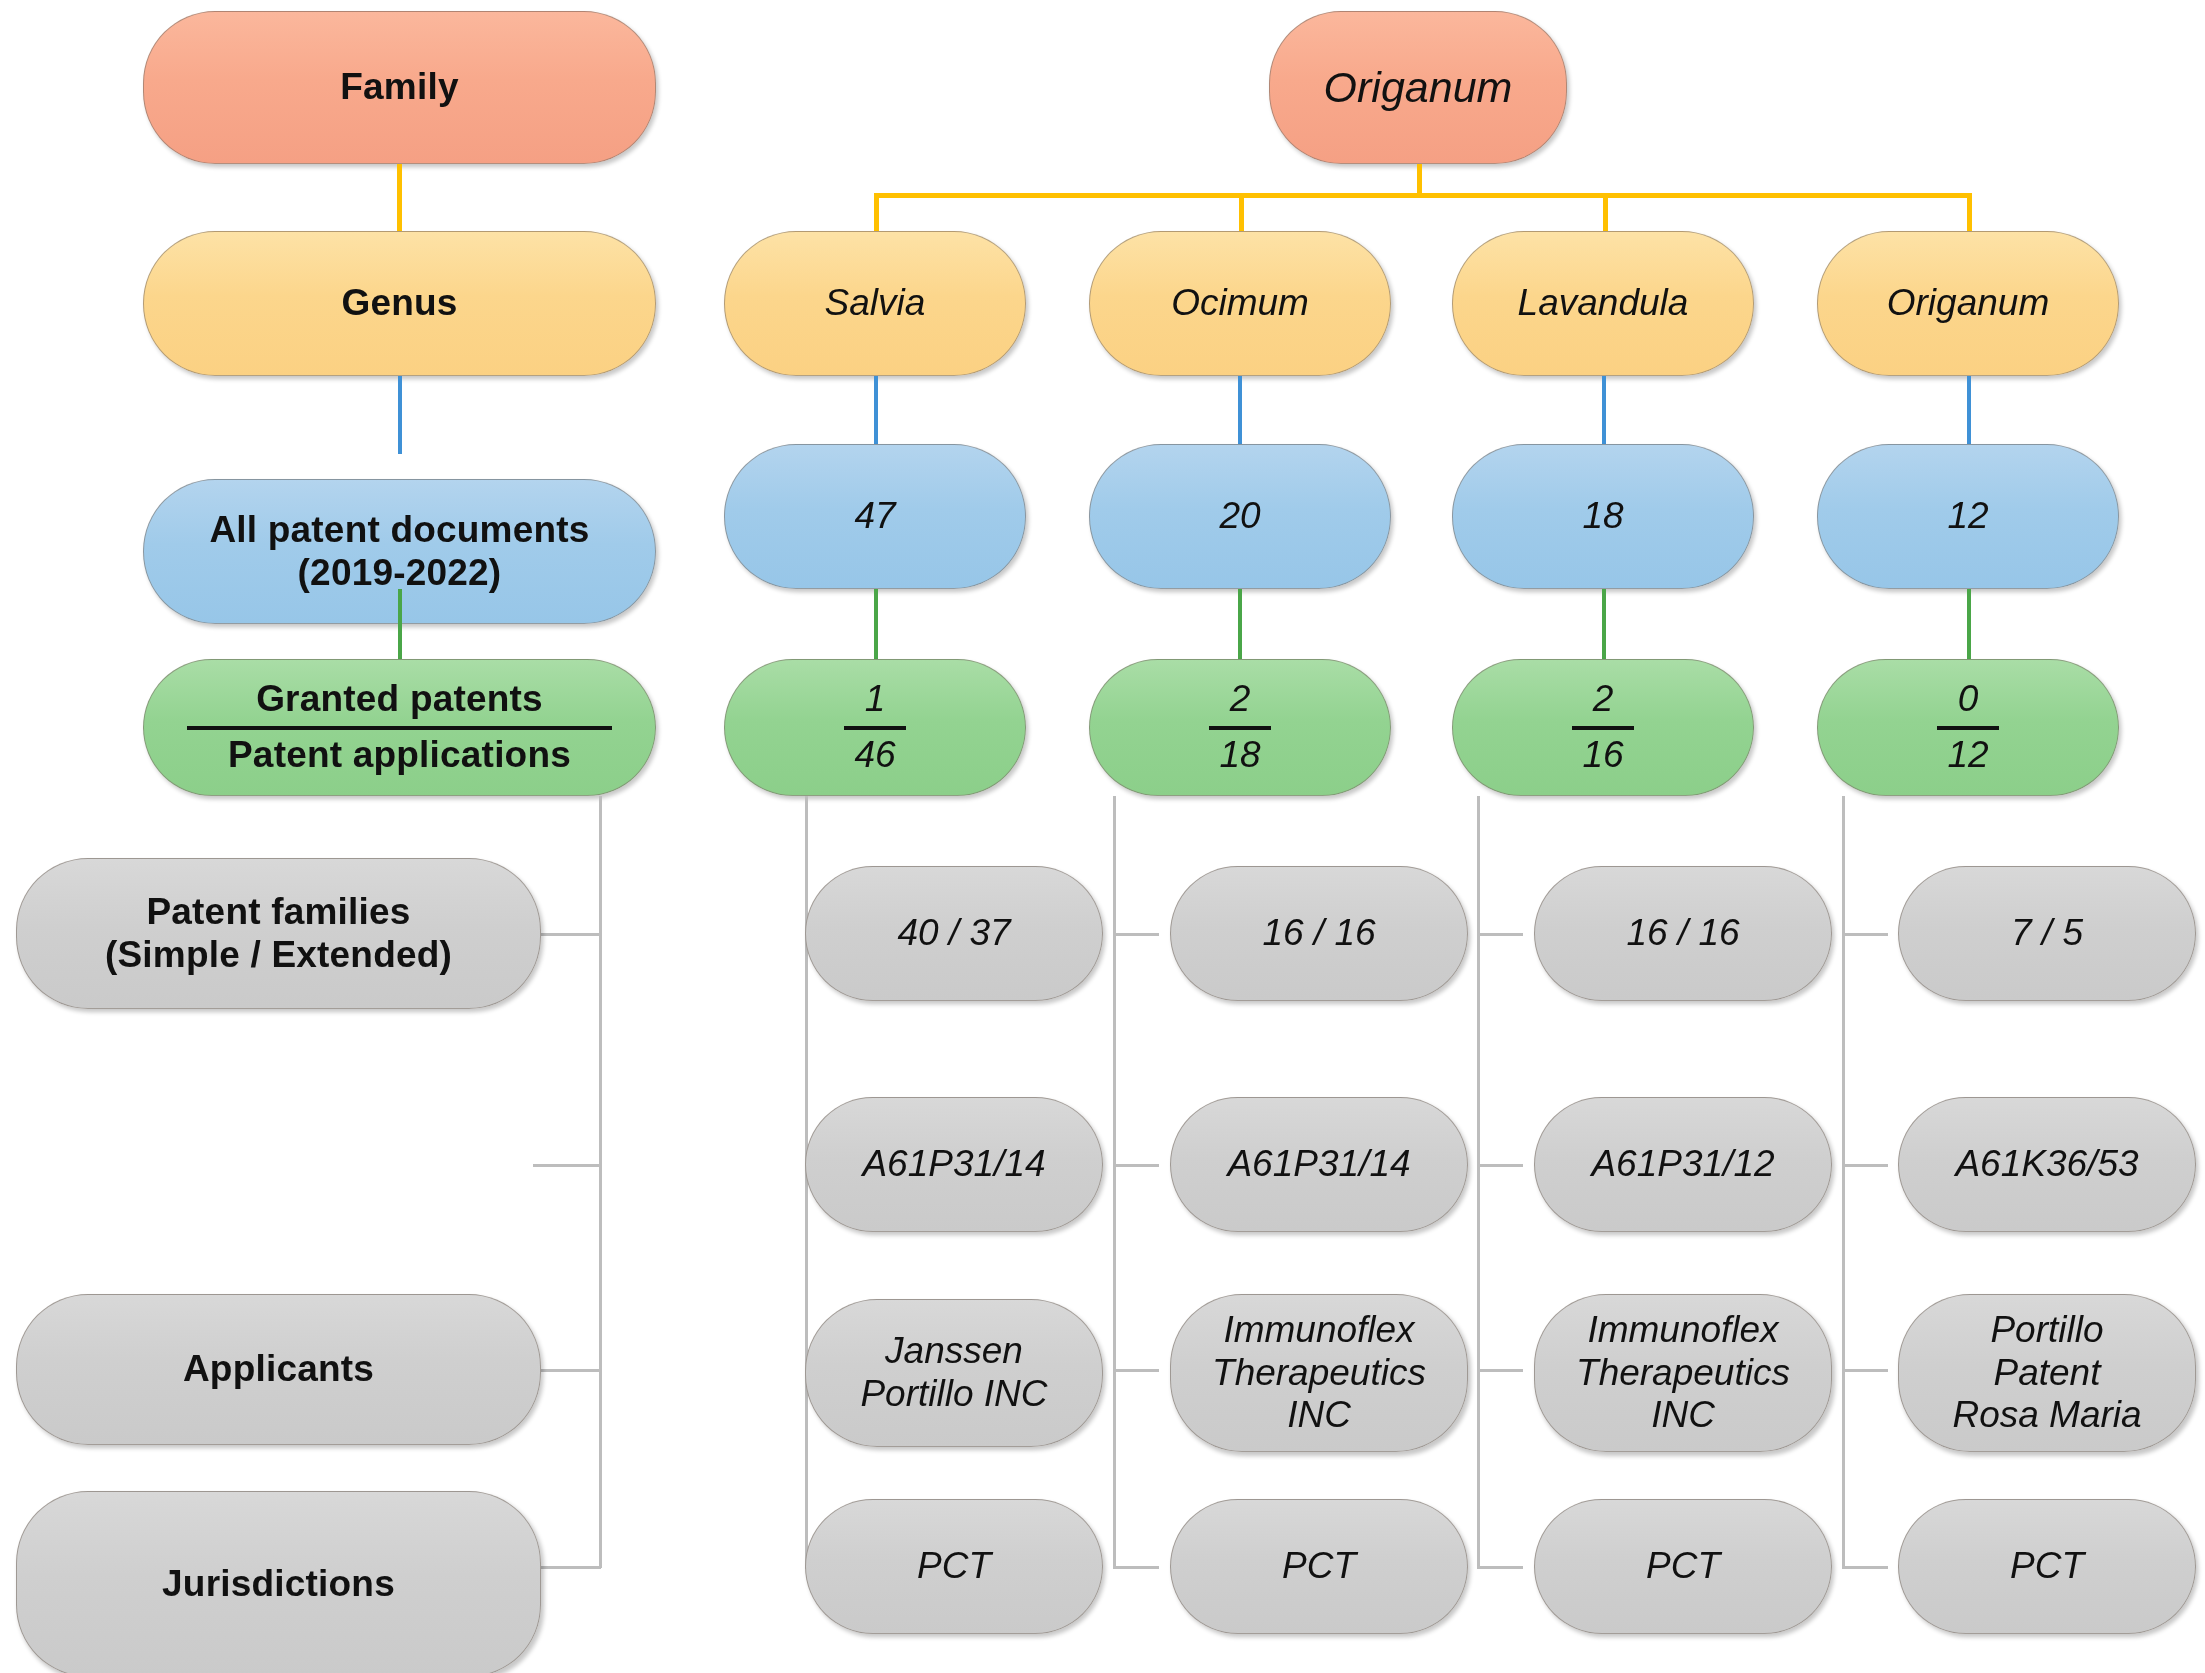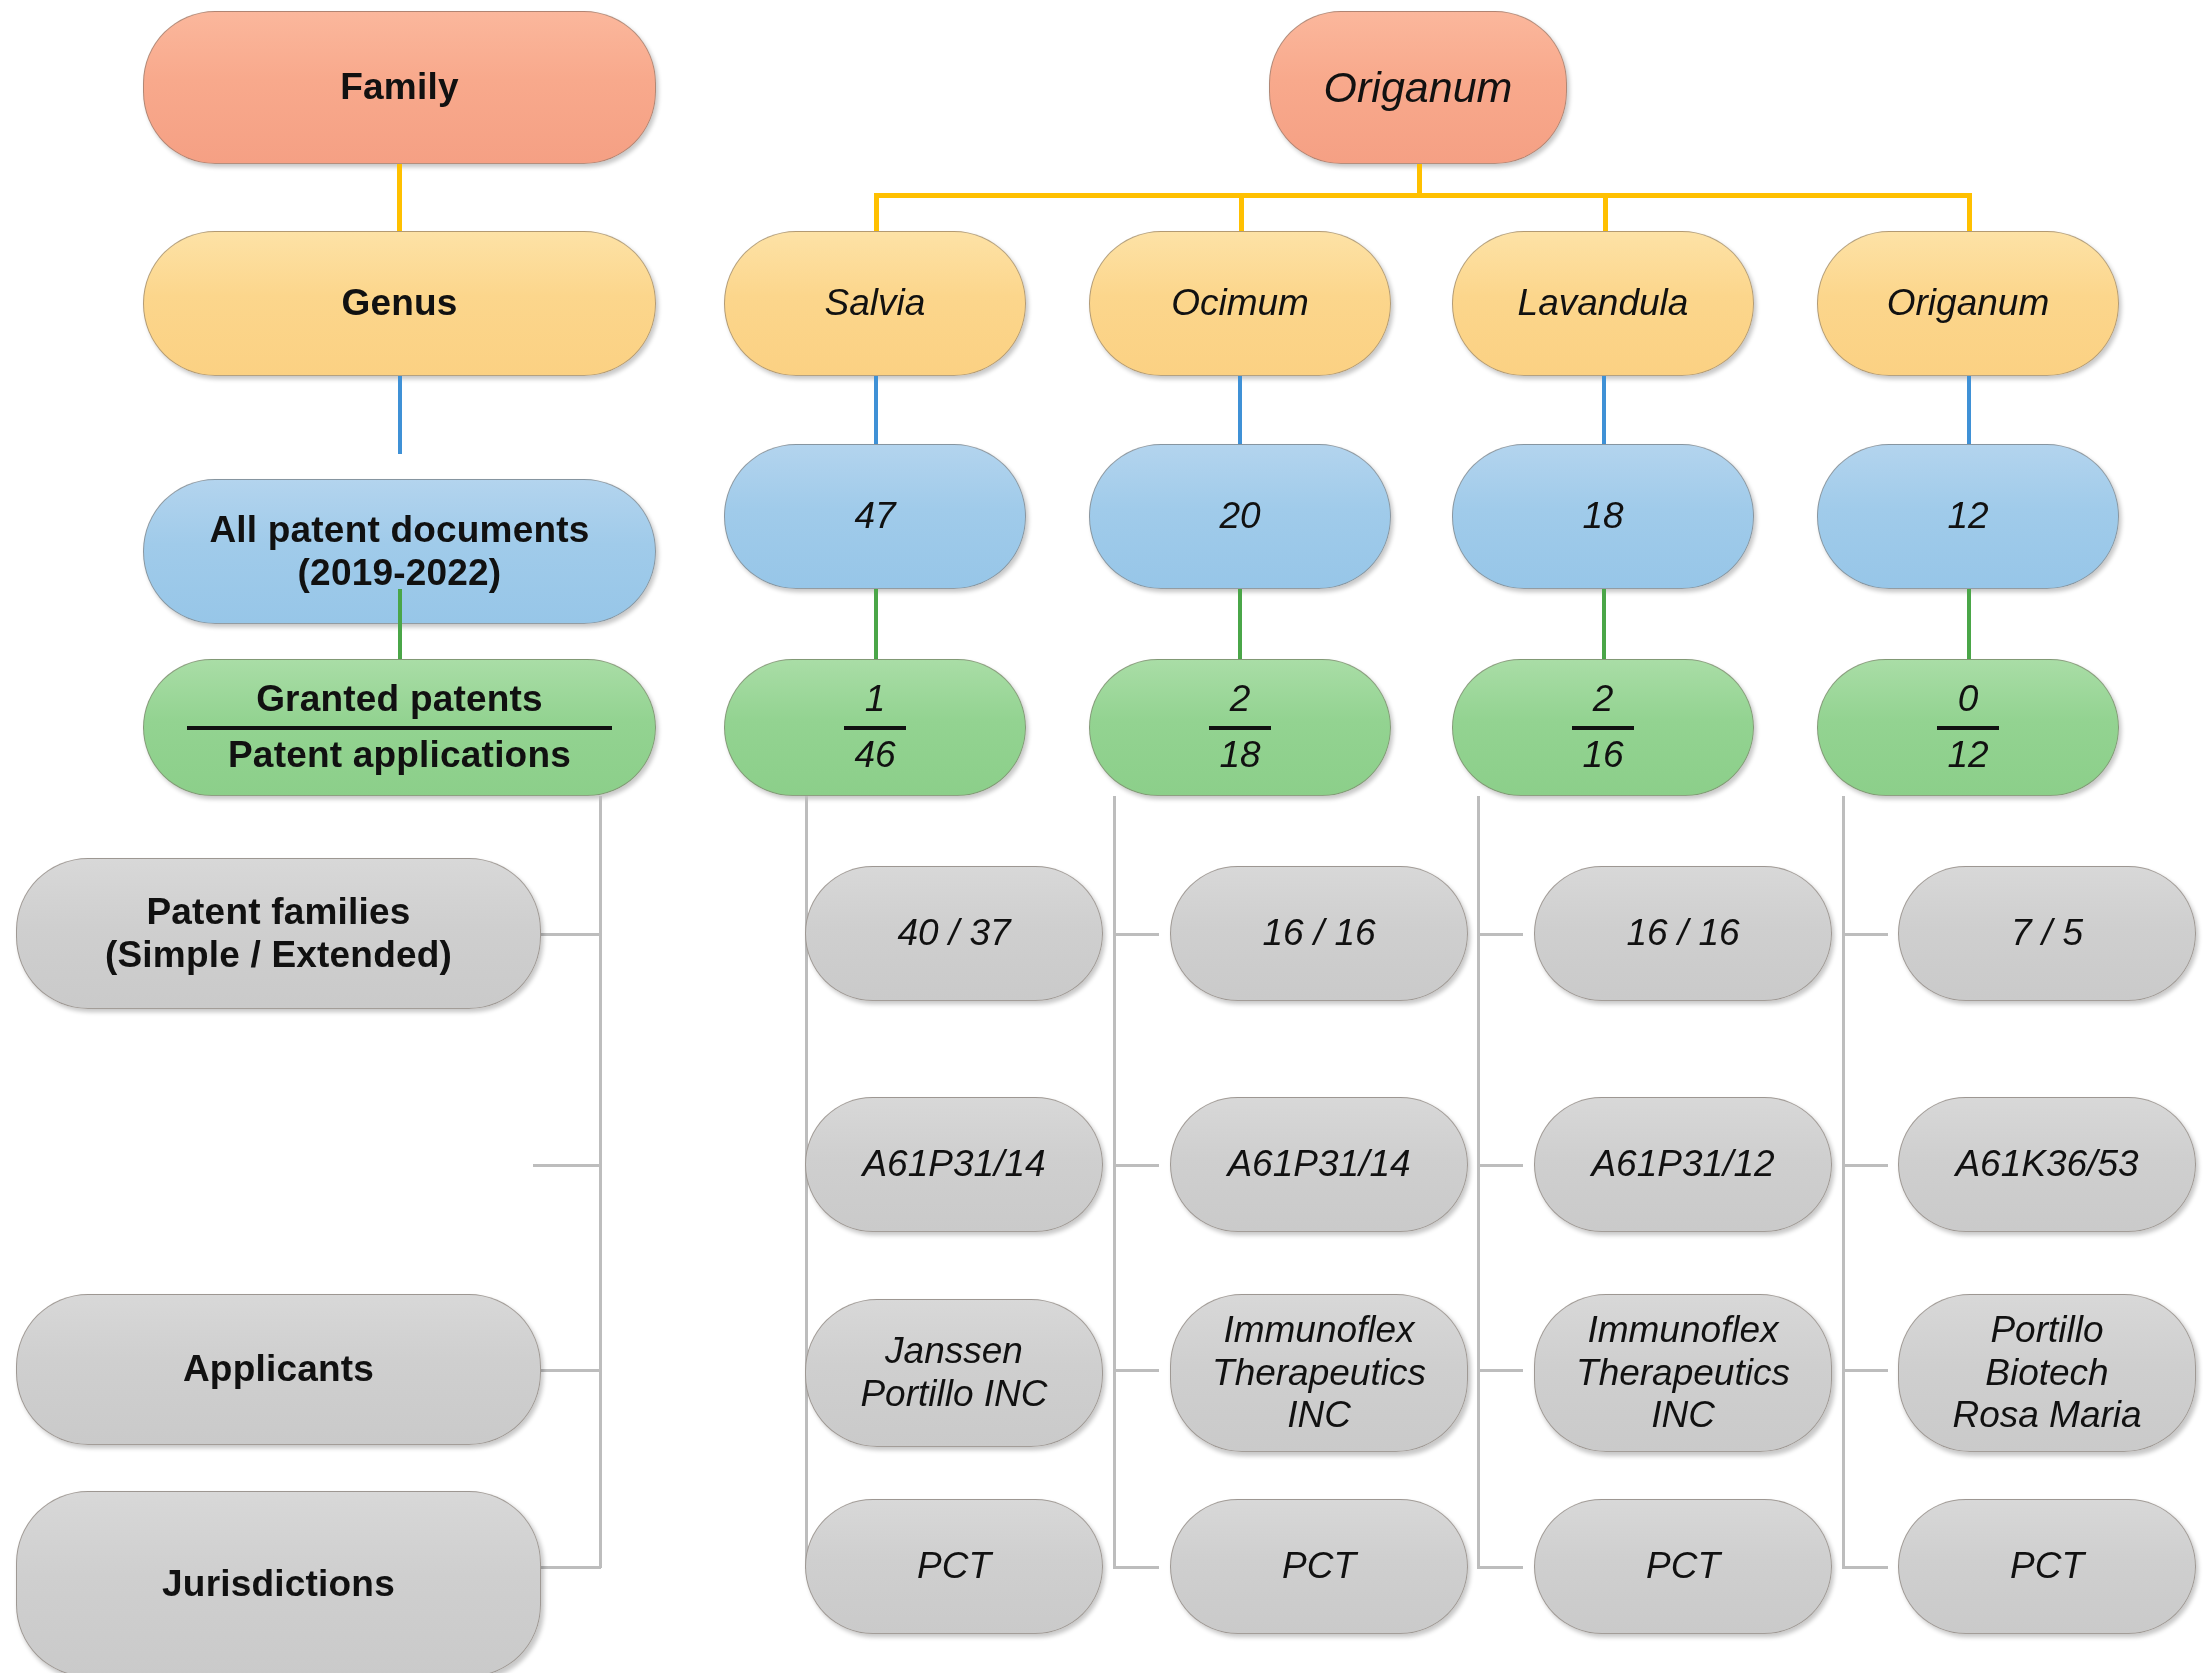--- a/index.html
+++ b/index.html
@@ -241,21 +241,21 @@
   <div class="node grey val" style="left:1534px;top:1294px;width:298px;height:158px;">
     <span class="txt">
       <span>Immunoflex</span><br>
       <span>Therapeutics</span><br>
       <span>INC</span>
     </span>
   </div>
   <div class="node grey val" style="left:1898px;top:1294px;width:298px;height:158px;">
     <span class="txt">
       <span>Portillo</span><br>
-      <span>Biotech</span><br>
+      <span>Patent</span><br>
       <span>Rosa Maria</span>
     </span>
   </div>
 
   <div class="node grey val" style="left:805px;top:1499px;width:298px;height:135px;">
     <span class="txt">PCT</span>
   </div>
   <div class="node grey val" style="left:1170px;top:1499px;width:298px;height:135px;">
     <span class="txt">PCT</span>
   </div>

